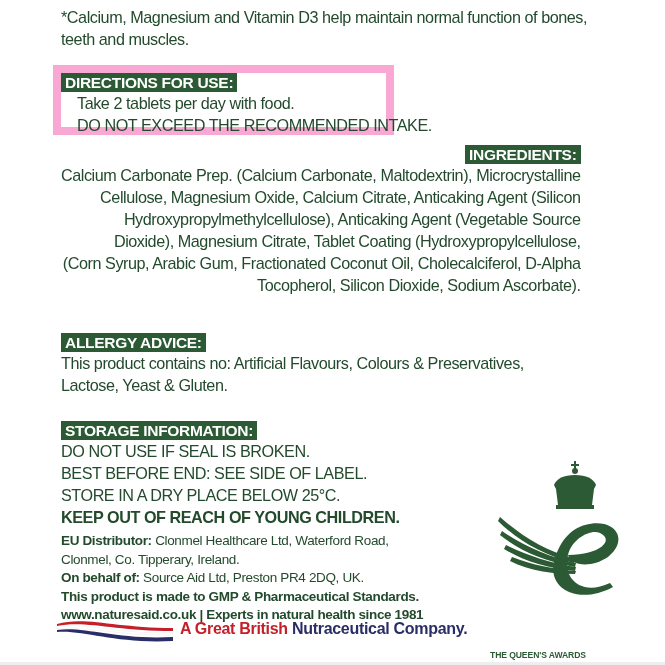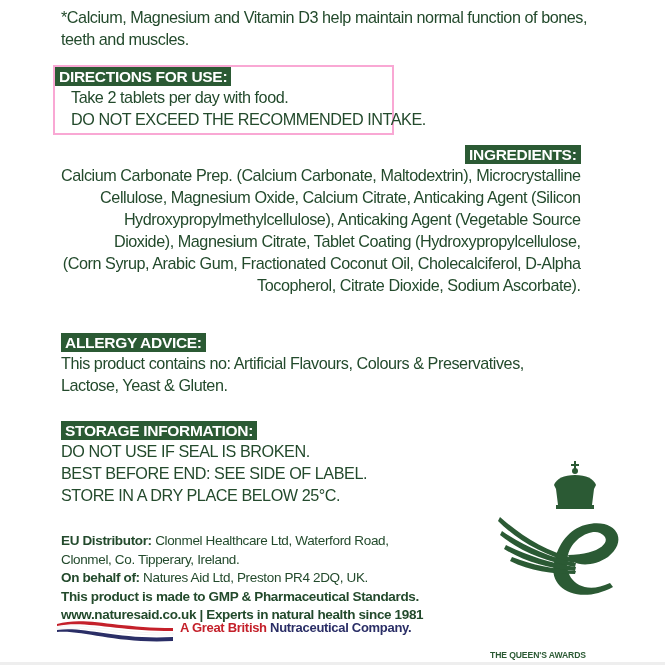--- a/index.html
+++ b/index.html
@@ -10,31 +10,31 @@
   .txt { font-family: "Liberation Sans Narrow", "Liberation Sans", sans-serif; margin-left: 8px; }
   .block { position:absolute; left:53px; }
   .p { font-size:16.2px; line-height:22px; letter-spacing:-0.45px; color:#234a2c; white-space:nowrap; }
   .hdr {
     display:inline-block; background:#2b5a34; color:#fff; font-weight:bold;
     font-size:15.5px; line-height:19px; padding:0 4px 0 4px; letter-spacing:-0.3px;
   }
   .bold { font-weight:bold; }
   #intro { top:6px; }
   #directions {
-    top:65px; border:2px solid #f9a8d4; width:341px; height:70px; box-sizing:border-box;
+    top:65px; border:8px solid #f9a8d4; width:341px; height:70px; box-sizing:border-box;
   }
   #directions .hdr { margin:0; }
   #directions .p { padding-left:8px; }
   #ingredients { top:145px;text-align:right; }
   #allergy { top:333px; }
   #storage { top:421px; }
   #distributor { top:532px; }
   .small { font-size:13.5px; line-height:18.5px; letter-spacing:-0.35px; color:#234a2c; white-space:nowrap; }
   #swoosh { position:absolute; left:55px; top:618px; }
-  #tagline { position:absolute; left:172px; top:620px; font-size:13px; font-weight:bold; letter-spacing:-0.3px; white-space:nowrap;text-align:right; }
+  #tagline { position:absolute; left:172px; top:620px; font-size:16px; font-weight:bold; letter-spacing:-0.3px; white-space:nowrap;text-align:right; }
   #tagline .red { color:#c4202a; }
   #tagline .navy { color:#2a2e66; }
   #award { position:absolute; left:490px; top:455px; width:170px; }
   #award-text { position:absolute; left:490px; top:606px; width:170px; text-align:left;
     font-size:8.6px; line-height:10px; font-weight:bold; color:#2b5a34; letter-spacing:-0.1px;margin-top:44px; }
   #bottom-rule { position:absolute; left:0; top:662px; width:665px; height:3px; background:#eeeeee; }
 </style>
 </head>
 <body>
 
@@ -49,40 +49,41 @@
   <div class="p txt">DO NOT EXCEED THE RECOMMENDED INTAKE.</div>
 </div>
 
 <div class="block" id="ingredients">
   <div class="hdr txt">INGREDIENTS:</div>
   <div class="p txt">Calcium Carbonate Prep. (Calcium Carbonate, Maltodextrin), Microcrystalline</div>
   <div class="p txt">Cellulose, Magnesium Oxide, Calcium Citrate, Anticaking Agent (Silicon</div>
   <div class="p txt">Hydroxypropylmethylcellulose), Anticaking Agent (Vegetable Source</div>
   <div class="p txt">Dioxide), Magnesium Citrate, Tablet Coating (Hydroxypropylcellulose,</div>
   <div class="p txt">(Corn Syrup, Arabic Gum, Fractionated Coconut Oil, Cholecalciferol, D-Alpha</div>
-  <div class="p txt">Tocopherol, Citrate Dioxide, Sodium Ascorbate).</div>
+  <div class="p txt">Tocopherol, Silicon Dioxide, Sodium Ascorbate).</div>
 </div>
 
 <div class="block" id="allergy">
   <div class="hdr txt">ALLERGY ADVICE:</div>
   <div class="p txt">This product contains no: Artificial Flavours, Colours &amp; Preservatives,</div>
   <div class="p txt">Lactose, Yeast &amp; Gluten.</div>
 </div>
 
 <div class="block" id="storage">
   <div class="hdr txt">STORAGE INFORMATION:</div>
   <div class="p txt">DO NOT USE IF SEAL IS BROKEN.</div>
   <div class="p txt">BEST BEFORE END: SEE SIDE OF LABEL.</div>
   <div class="p txt">STORE IN A DRY PLACE BELOW 25°C.</div>
+  <div class="p txt bold">KEEP OUT OF REACH OF YOUNG CHILDREN.</div>
 </div>
 
 <div class="block" id="distributor">
   <div class="small txt"><span class="bold">EU Distributor:</span><span> Clonmel Healthcare Ltd, Waterford Road,</span></div>
   <div class="small txt">Clonmel, Co. Tipperary, Ireland.</div>
-  <div class="small txt"><span class="bold">On behalf of:</span><span> Natures Aid Ltd, Preston PR4 2DQ, UK.</span></div>
+  <div class="small txt"><span class="bold">On behalf of:</span><span> Source Aid Ltd, Preston PR4 2DQ, UK.</span></div>
   <div class="small txt bold">This product is made to GMP &amp; Pharmaceutical Standards.</div>
   <div class="small txt bold">www.naturesaid.co.uk | Experts in natural health since 1981</div>
 </div>
 
 <svg id="swoosh" width="120" height="24" viewBox="0 0 120 24">
   <path d="M2 6 C 30 -2, 60 10, 118 10 L118 13 C 60 13, 30 2, 2 8 Z" fill="#c4202a"></path>
   <path d="M2 9 C 30 4, 60 16, 118 15 L118 17 C 60 18, 30 7, 2 11 Z" fill="#ffffff" stroke="#dddddd" stroke-width="0.3"></path>
   <path d="M2 12 C 30 8, 60 22, 118 19 L118 23 C 60 26, 30 12, 2 14 Z" fill="#2a2e66"></path>
 </svg>
 

